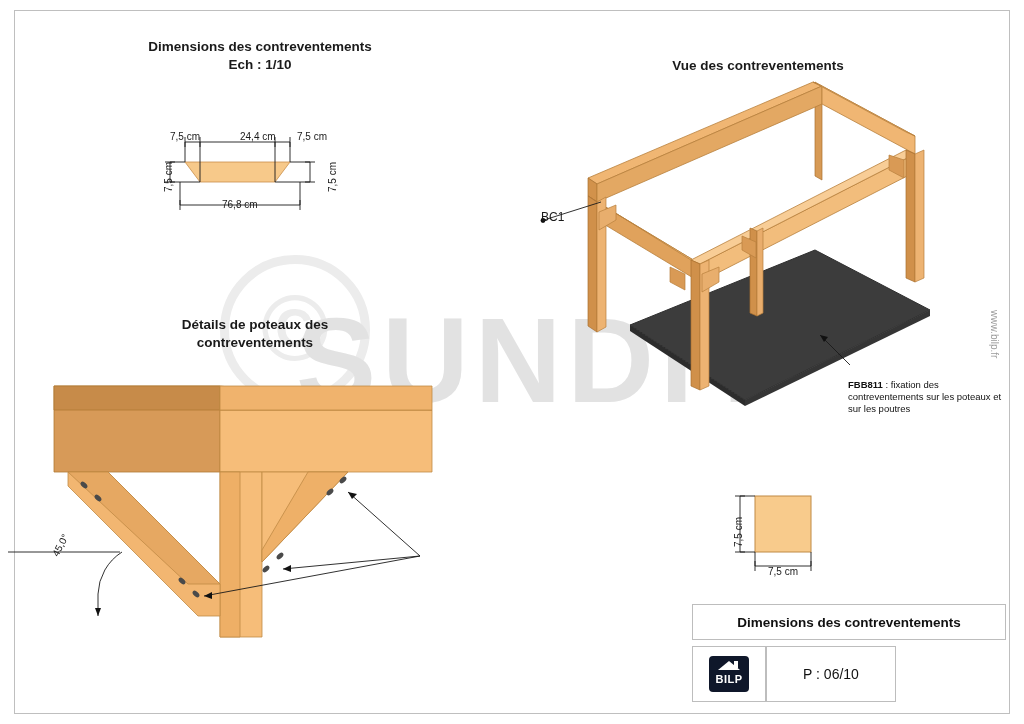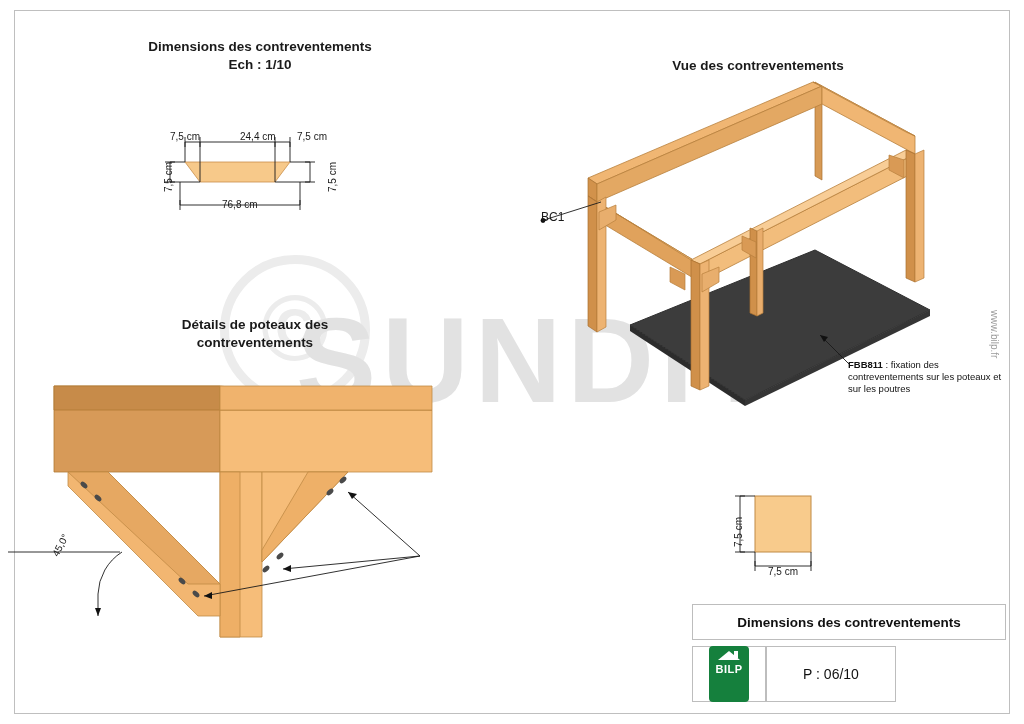--- a/index.html
+++ b/index.html
@@ -135,22 +135,22 @@
     align-items: center;
     justify-content: center;
     font-size: 14px;
     color: #111;
   }
   #tb-logo { width: 74px; }
   #tb-ech { width: 110px; }
   #tb-page { width: 130px; text-align: right; }
   .logo-box {
     width: 40px;
-    height: 56px;
-    background: #15803d;
+    height: 36px;
+    background: #0f172a;
     border-radius: 4px;
     position: relative;
   }
   .logo-box .roof {
     position: absolute;
     left: 9px; top: 5px;
     width: 0; height: 0;
     border-left: 11px solid transparent;
     border-right: 11px solid transparent;
     border-bottom: 9px solid #ffffff;
@@ -173,20 +173,21 @@
   }
   svg { display: block; }
   .dimline { stroke: #1a1a1a; stroke-width: 0.9; fill: none; }
   .leader { stroke: #1a1a1a; stroke-width: 0.9; fill: none; }
   .woodface-light { fill: #f7c98a; stroke: #c98e49; stroke-width: 0.8; }
   .note {
     position: absolute;
     font-size: 9.5px;
     color: #111;
     line-height: 1.25;
+    margin-top: 20px;
   }
   .note b { font-weight: bold; }
 </style>
 </head>
 <body>
 
 <div id="sheet">
 
   <div class="frame"></div>
 

